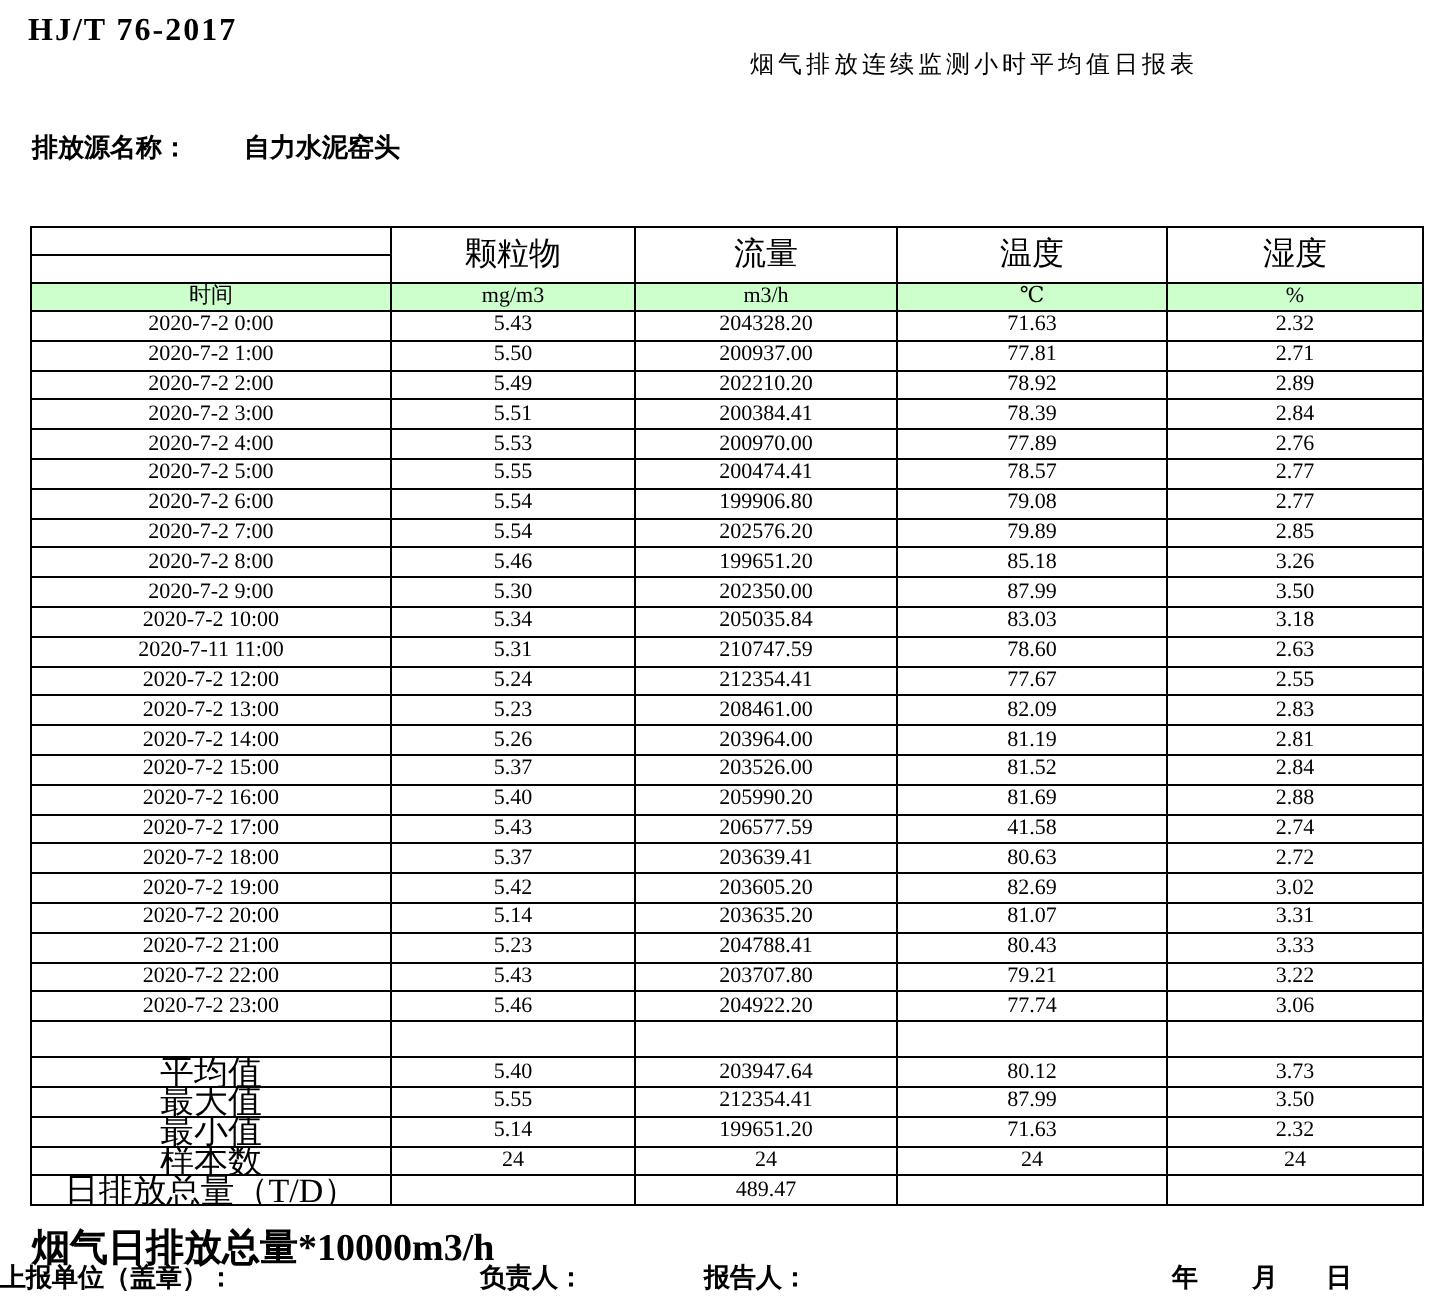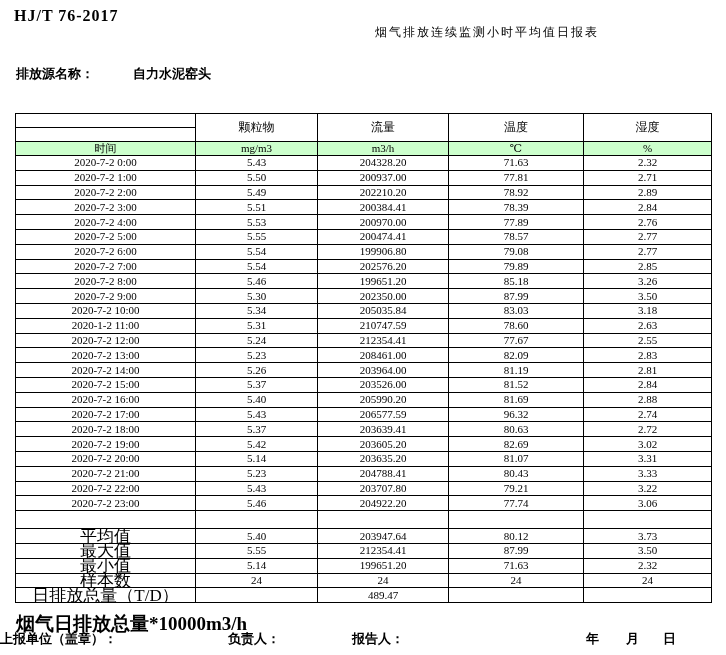--- a/index.html
+++ b/index.html
@@ -4,33 +4,33 @@
 <style>
   html,body { margin:0; padding:0; }
   body {
     width:726px; height:655px; position:relative; background:#ffffff; color:#000;
     font-family:"Liberation Serif","DejaVu Serif",serif; overflow:hidden;
   }
   .abs { position:absolute; white-space:nowrap; }
   #doc-code   { left:14px; top:7px;  font-size:16px; font-weight:bold; letter-spacing:1px; }
   #page-title { left:331px; top:24px; font-size:12px; font-weight:normal; letter-spacing:2px;margin-left:44px; }
   #source-line{ left:16px; top:65px; font-size:13px; font-weight:bold; }
-  #source-line .name { margin-left:39px; }
+  #source-line .name { margin-left:28px; }
 
   table#report {
     position:absolute; left:15px; top:113px; width:696px;
     border-collapse:collapse; table-layout:fixed;
   }
   #report td {
     border:1px solid #000; padding:0; text-align:center; vertical-align:middle;
     font-size:11px; line-height:13px; height:13.8px; overflow:hidden; white-space:nowrap;
   }
   #report tr.split-top td { height:13px; }
   #report tr.split-bot td { height:13px; }
-  #report td.param-head { font-size:12px; }
+  #report td.param-head { font-size:16px; }
   #report tr.unit-row td { height:13px; font-size:11px;margin-top:48px; }
   #report td.green { background:#ccffcc; }
   #report td.time-head { font-size:12px; }
   #report tr.spacer-row td { height:17px; }
   #report td.sum-label { font-size:17px; }
 </style>
 </head>
 <body>
 
 <div id="doc-code" class="abs">HJ/T  76-2017</div>
@@ -138,21 +138,21 @@
         <td>3.50</td>
       </tr>
       <tr>
         <td>2020-7-2 10:00</td>
         <td>5.34</td>
         <td>205035.84</td>
         <td>83.03</td>
         <td>3.18</td>
       </tr>
       <tr>
-        <td>2020-1-2 11:00</td>
+        <td>2020-7-11 11:00</td>
         <td>5.31</td>
         <td>210747.59</td>
         <td>78.60</td>
         <td>2.63</td>
       </tr>
       <tr>
         <td>2020-7-2 12:00</td>
         <td>5.24</td>
         <td>212354.41</td>
         <td>77.67</td>
@@ -183,21 +183,21 @@
         <td>2020-7-2 16:00</td>
         <td>5.40</td>
         <td>205990.20</td>
         <td>81.69</td>
         <td>2.88</td>
       </tr>
       <tr>
         <td>2020-7-2 17:00</td>
         <td>5.43</td>
         <td>206577.59</td>
-        <td>96.32</td>
+        <td>41.58</td>
         <td>2.74</td>
       </tr>
       <tr>
         <td>2020-7-2 18:00</td>
         <td>5.37</td>
         <td>203639.41</td>
         <td>80.63</td>
         <td>2.72</td>
       </tr>
       <tr>
@@ -276,18 +276,18 @@
         <td>489.47</td>
         <td></td>
         <td></td>
       </tr>
     </tbody>
 </table>
 
 <div class="abs" style="left:16px; top:611px; font-size:19px; font-weight:bold;">烟气日排放总量*10000m3/h</div>
 
 <div class="abs" style="left:0; top:630px; font-size:13px; font-weight:bold;">上报单位（盖章）：</div>
-<div class="abs" style="left:228px; top:630px; font-size:13px; font-weight:bold;">负责人：</div>
+<div class="abs" style="left:240px; top:630px; font-size:13px; font-weight:bold;">负责人：</div>
 <div class="abs" style="left:352px; top:630px; font-size:13px; font-weight:bold;text-align:center;">报告人：</div>
 <div class="abs" style="left:486px; top:652px; font-size:16px; font-weight:bold;margin-top:18px;">报告日期：</div>
 <div class="abs" style="left:586px; top:630px; font-size:13px; font-weight:bold;">年</div>
 <div class="abs" style="left:626px; top:630px; font-size:13px; font-weight:bold;">月</div>
 <div class="abs" style="left:663px; top:630px; font-size:13px; font-weight:bold;">日</div>
 
 </body></html>

